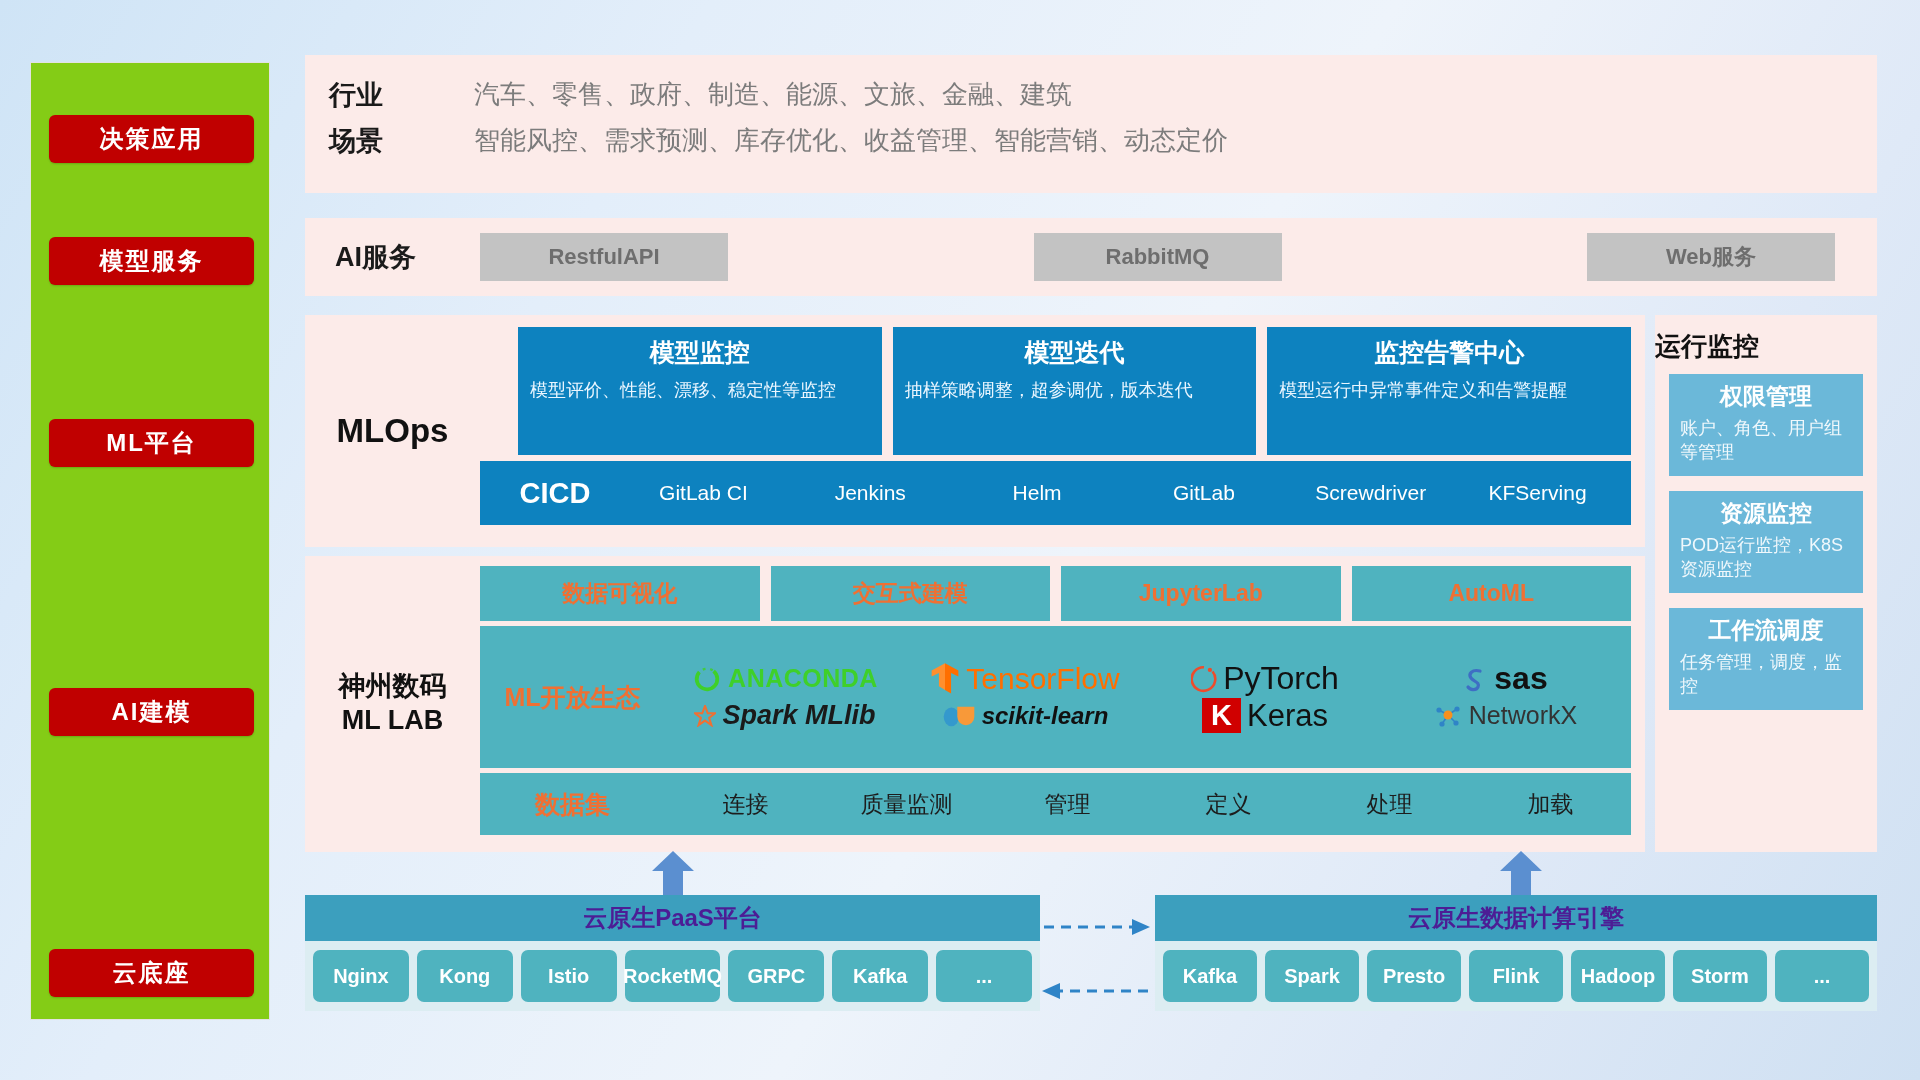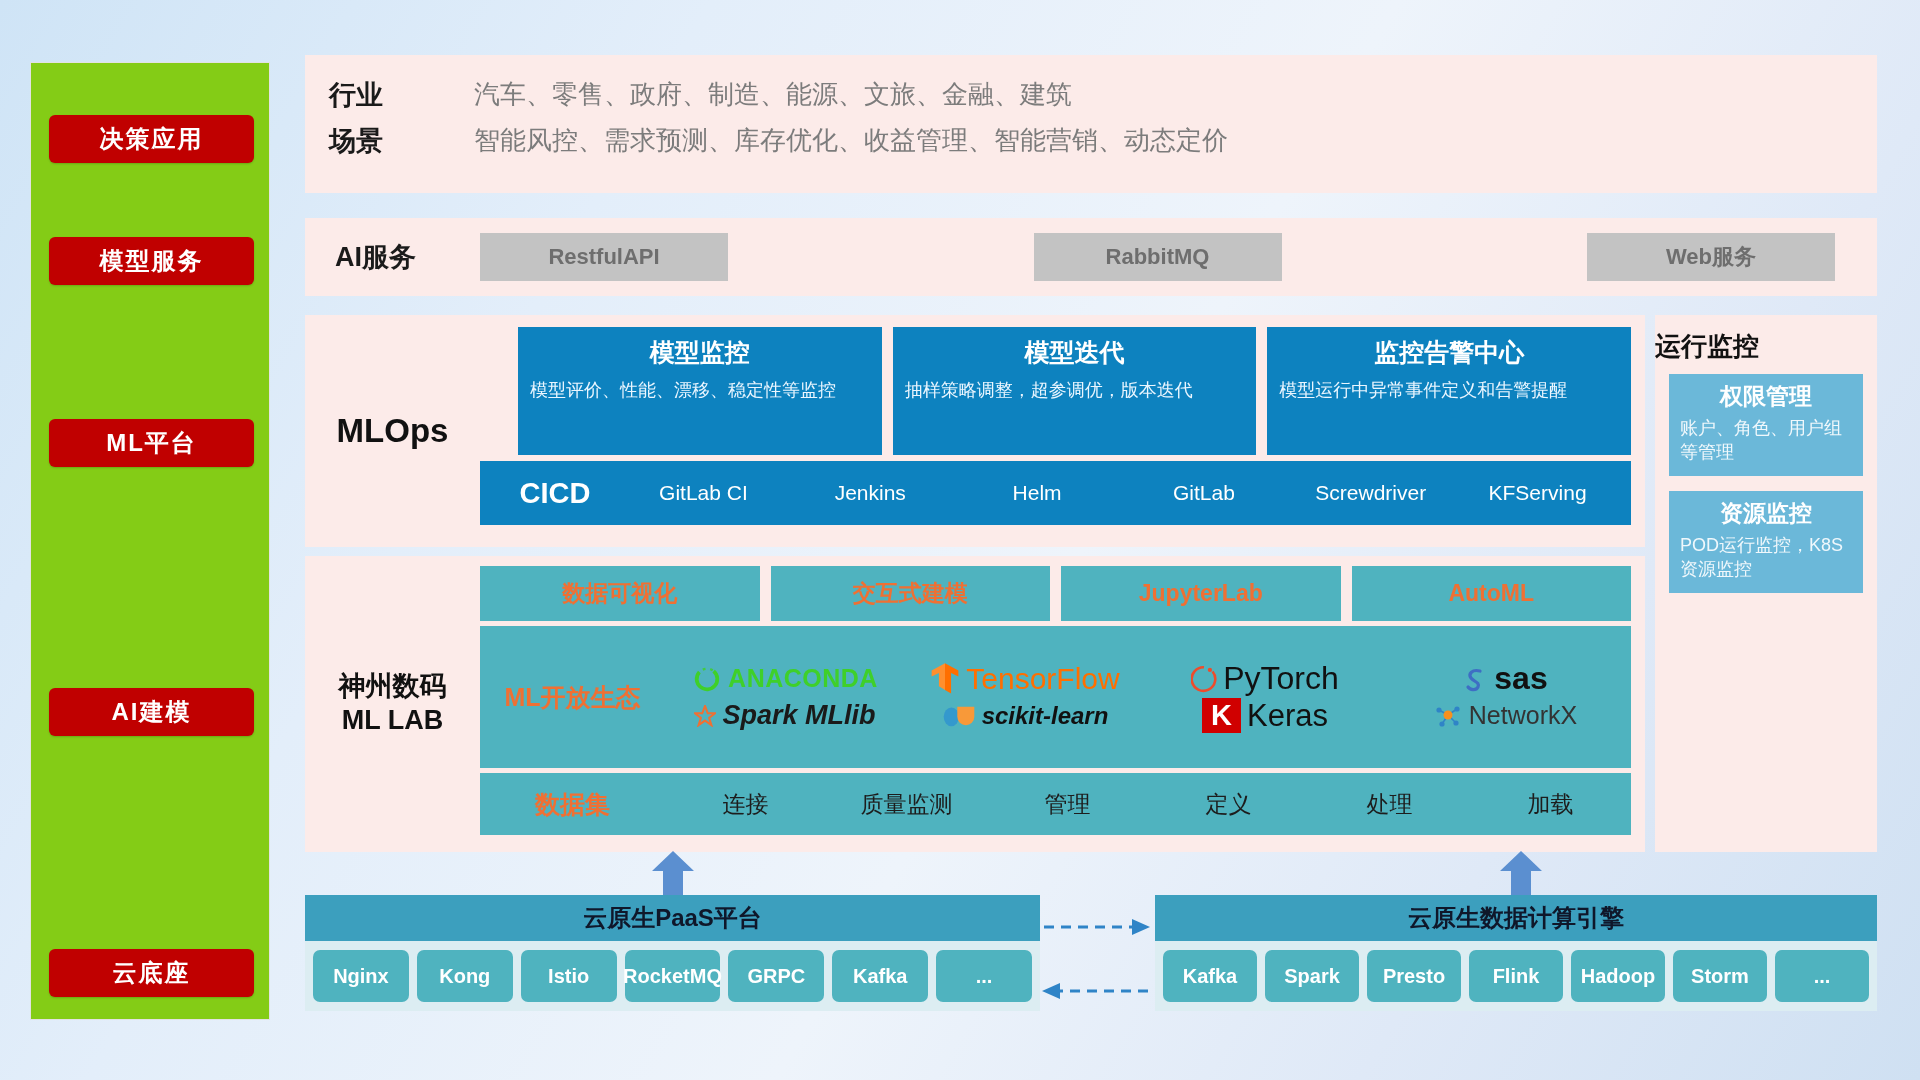--- a/index.html
+++ b/index.html
@@ -100,21 +100,21 @@
   
   .right-title { font-size: 26px; font-weight: bold; color: #111; padding: 14px 0 10px; }
   .right-card { margin: 0 14px 15px 14px; background: #6bb8d9; padding: 7px 11px 11px; }
   .right-card-title { text-align: center; color: #fff; font-weight: bold; font-size: 23px; margin-bottom: 5px; }
   .right-card-desc { color: #f0f8fc; font-size: 18px; line-height: 1.33; }
 
   
   .bottom-left  { position: absolute; left: 305px;  top: 895px; width: 735px; }
   .bottom-right { position: absolute; left: 1155px; top: 895px; width: 722px; }
   .bottom-head {
-    background: #3c9fbe; color: #0f172a; height: 46px; font-size: 24px; font-weight: bold;
+    background: #3c9fbe; color: #4c1d95; height: 46px; font-size: 24px; font-weight: bold;
     display: flex; align-items: center; justify-content: center;
   }
   .bottom-body { background: #dcedf2; padding: 9px 8px; display: flex; gap: 8px; }
   .bottom-chip {
     flex: 1; min-width: 0; background: #4fb3bf; border-radius: 7px; color: #fff;
     font-size: 20px; font-weight: bold; height: 52px;
     display: flex; align-items: center; justify-content: center; text-align: center; line-height: 1.05;
     padding: 0 3px;
   }
   .up-arrow { position: absolute; width: 46px; height: 44px; }
@@ -309,20 +309,24 @@
   <div class="band band-right">
     <div class="right-title">运行监控</div>
     <div class="right-card">
       <div class="right-card-title">权限管理</div>
       <div class="right-card-desc">账户、角色、用户组等管理</div>
     </div>
     <div class="right-card">
       <div class="right-card-title">资源监控</div>
       <div class="right-card-desc">POD运行监控，K8S资源监控</div>
     </div>
+    <div class="right-card">
+      <div class="right-card-title">工作流调度</div>
+      <div class="right-card-desc">任务管理，调度，监控</div>
+    </div>
   </div>
 
   <div class="up-arrow arrow-l">
     <svg width="46" height="44" viewBox="0 0 46 44" aria-hidden="true">
       <polygon points="23,0 44,20 33,20 33,44 13,44 13,20 2,20" fill="#5b8fd0"></polygon>
     </svg>
   </div>
   <div class="up-arrow arrow-r">
     <svg width="46" height="44" viewBox="0 0 46 44" aria-hidden="true">
       <polygon points="23,0 44,20 33,20 33,44 13,44 13,20 2,20" fill="#5b8fd0"></polygon>

